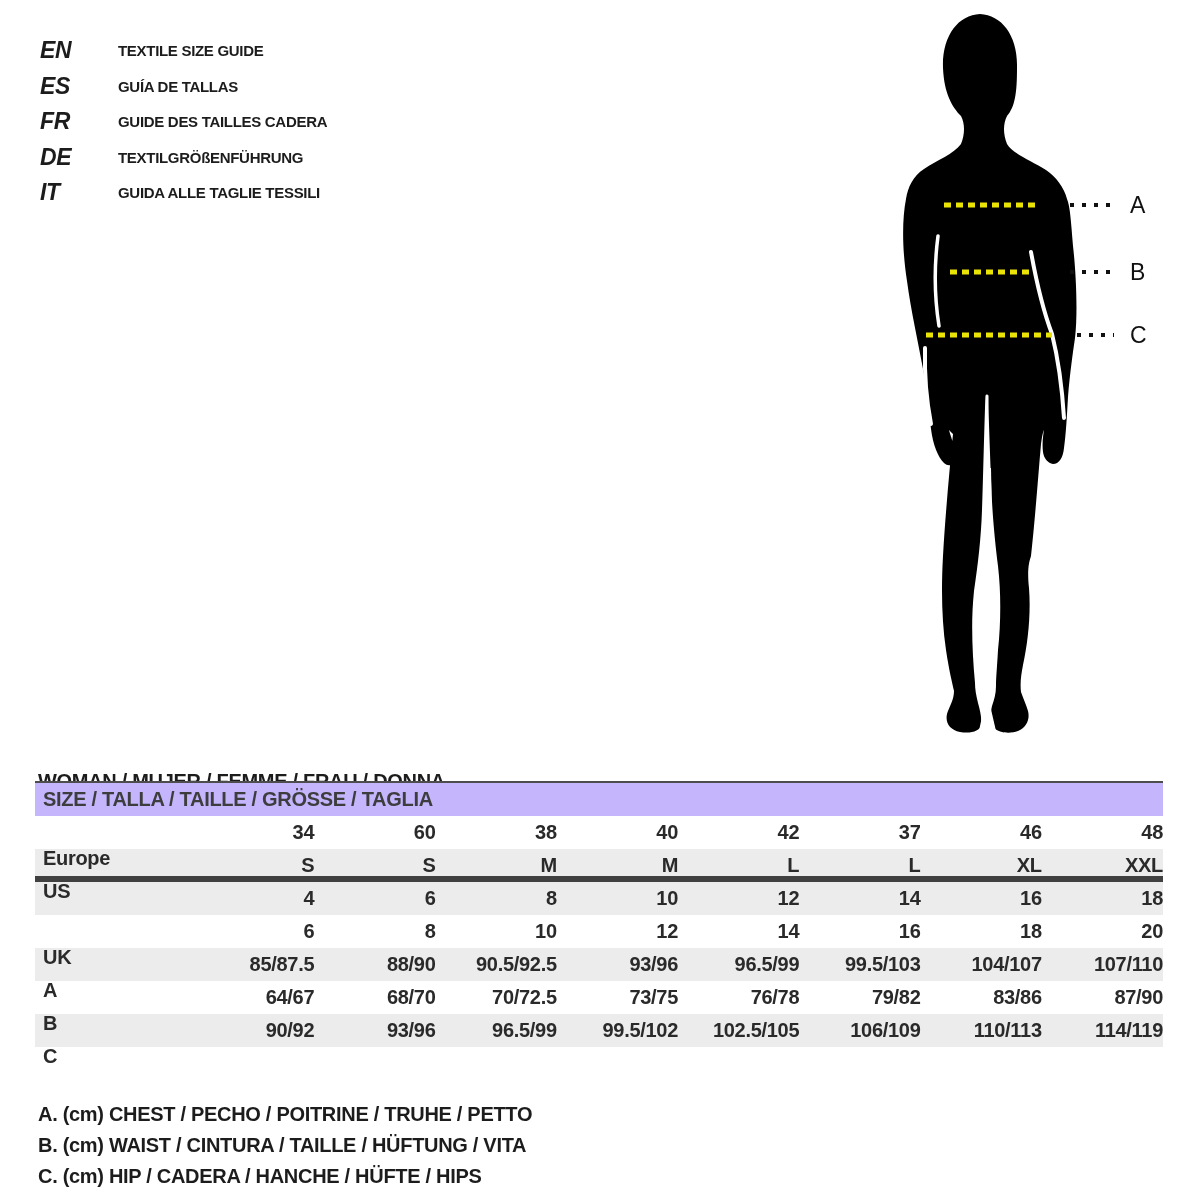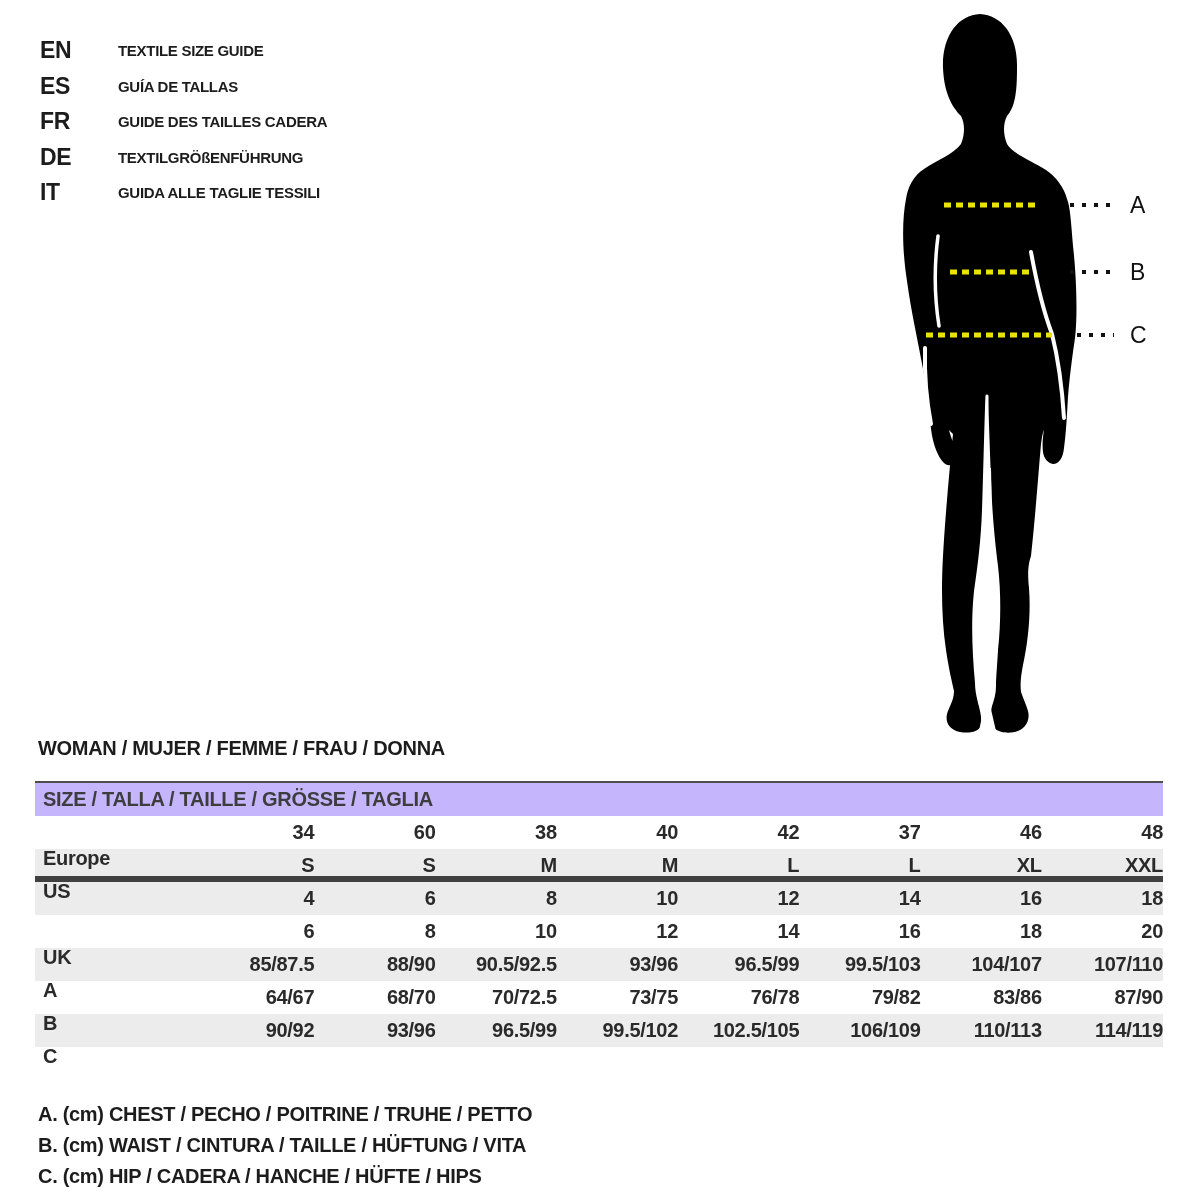--- a/index.html
+++ b/index.html
@@ -7,26 +7,26 @@
     position:relative;
     width:1200px;height:1200px;
     background:#ffffff;
     font-family:"Liberation Sans","DejaVu Sans",sans-serif;
     color:#1c1c1c;
     overflow:hidden;
   }
   
   #lang-block{position:absolute;left:40px;top:33px;}
   .lang-row{display:flex;height:35.5px;align-items:center;}
-  .lang-code{width:78px;font-size:23px;font-weight:bold;letter-spacing:-0.3px;}
+  .lang-code{width:78px;font-size:23px;font-weight:bold;letter-spacing:-0.3px;font-style:italic;}
   .lang-label{font-size:15px;font-weight:bold;letter-spacing:-0.3px;white-space:nowrap;}
   
   #figure-wrap{position:absolute;left:880px;top:0;width:320px;height:745px;}
   
-  #section-title{position:absolute;left:38px;top:737px;font-size:20px;font-weight:bold;letter-spacing:-0.3px;}
+  #section-title{position:absolute;left:38px;top:770px;font-size:20px;font-weight:bold;letter-spacing:-0.3px;}
   
   #size-table{
     position:absolute;left:35px;top:781px;width:1128px;
     border-top:2px solid #4d4d4d;
     font-weight:bold;font-size:20px;letter-spacing:-0.3px;color:#2a2a2a;
   }
   #table-header{
     height:33px;line-height:33px;background:#c4b5fd;color:#3d3d3d;
     padding-left:8px;box-sizing:border-box;
   }

